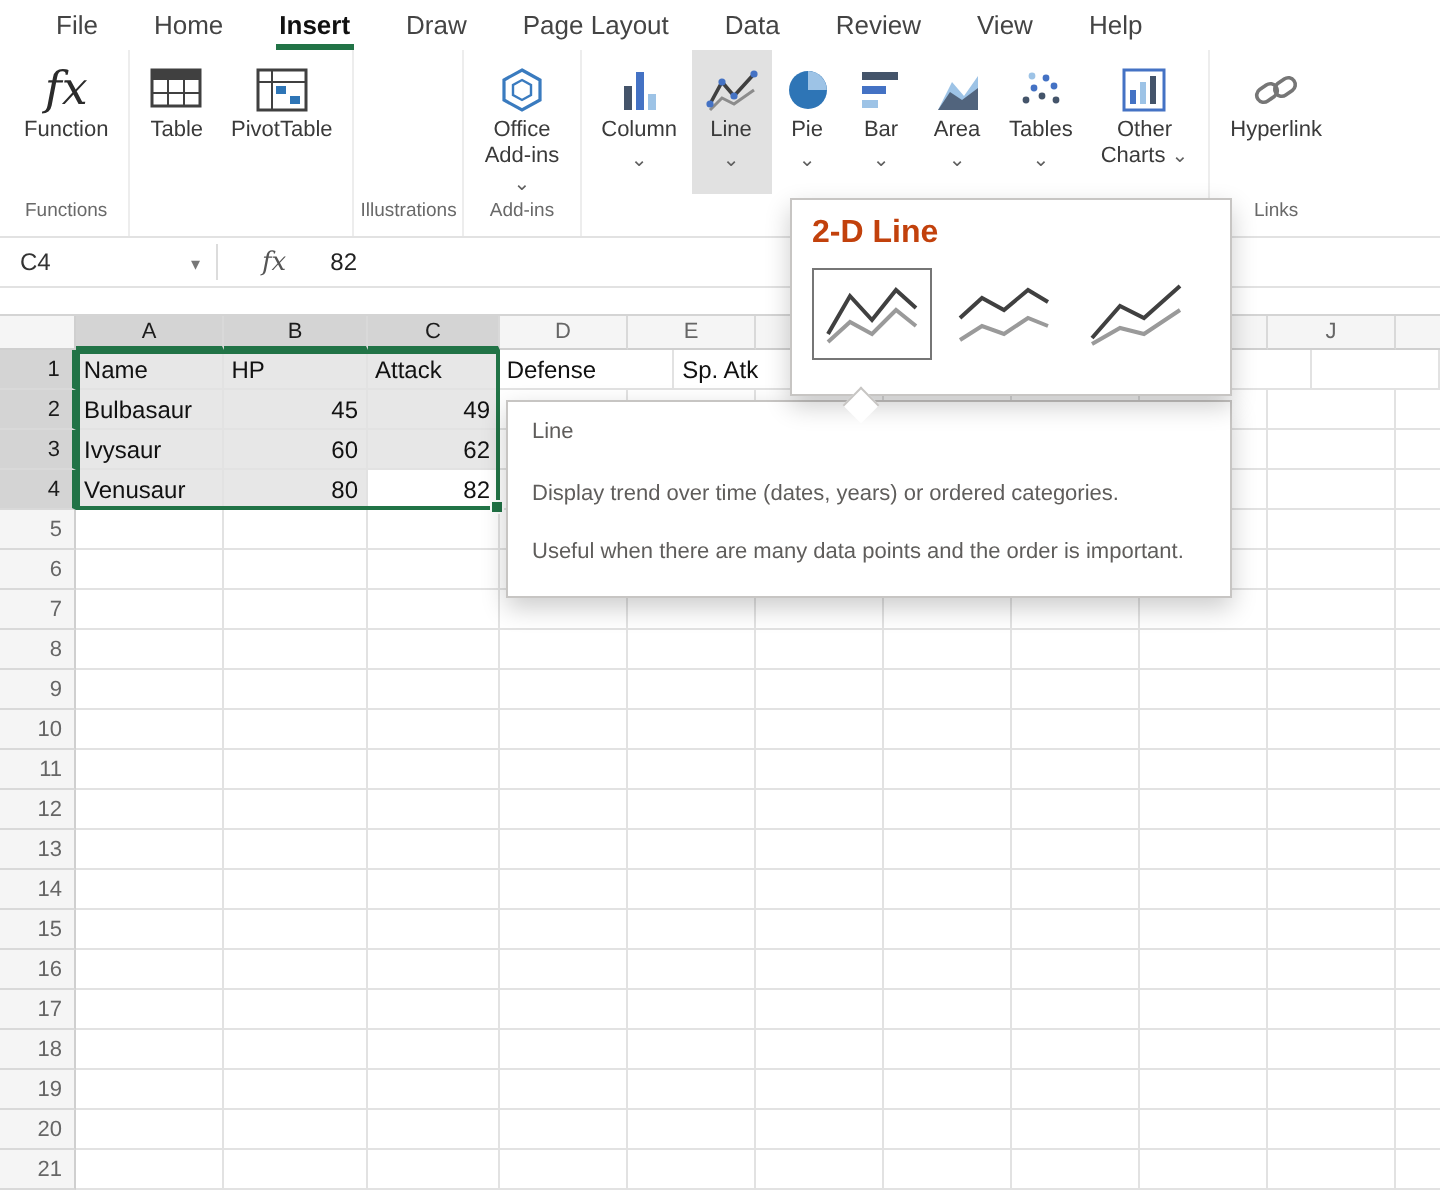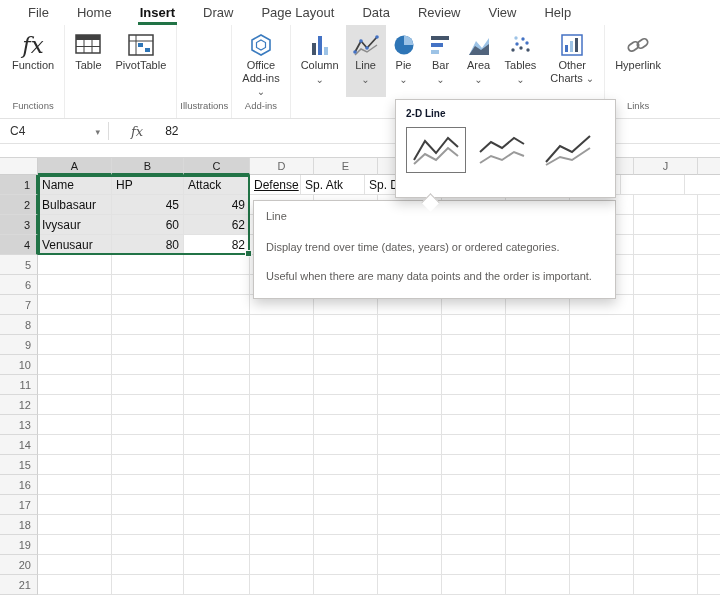--- a/index.html
+++ b/index.html
@@ -52,21 +52,21 @@
   .cell.num { justify-content: flex-end; }
   .cell.selfill { background: #e7e7e7; }
   .sliver { flex: 1; border-bottom: 1px solid #e2e2e2; }
   .grow.hdr .sliver { background: #f5f5f5; border-bottom: 1px solid #cfcfcf; }
   .sel-overlay { position: absolute; border: 2px solid #217346; pointer-events: none; }
   .fill-handle { position: absolute; right: -4px; bottom: -4px; width: 7px; height: 7px; background: #217346; border: 1px solid #fff; pointer-events: auto; cursor: crosshair; }
 
   
   .gallery-panel { position: absolute; left: 395px; top: 99px; width: 221px; height: 99px; background: #fff;
                    border: 1px solid #c7c5c3; box-shadow: 0 5px 12px rgba(0,0,0,.2); z-index: 20; padding: 8px 10px; }
-  .gp-title { font-size: 10px; font-weight: 700; color: #0f172a; }
+  .gp-title { font-size: 16px; font-weight: 700; color: #c2410c; }
   .gp-items { display: flex; gap: 6px; margin-top: 8px; }
   .gp-item { width: 60px; height: 46px; display: flex; align-items: center; justify-content: center; border: 1px solid transparent; background: #fff; cursor: pointer; }
   .gp-item.hover { border: 1px solid #767676; }
 
   
   .beak { position: absolute; left: 424px; top: 196px; width: 13px; height: 13px; background: #fff;
           border-left: 1px solid #c7c5c3; border-top: 1px solid #c7c5c3; transform: rotate(45deg); z-index: 21; }
   .tooltip { position: absolute; left: 253px; top: 200px; width: 363px; background: #fff; border: 1px solid #c7c5c3;
              box-shadow: 0 5px 12px rgba(0,0,0,.2); z-index: 19; padding: 9px 12px 13px; font-size: 11px; color: #5f5d5b; }
   .tt-title { margin-bottom: 18px; }
@@ -287,21 +287,21 @@
         <div class="colhead" style="width: 64px;">H</div>
         <div class="colhead" style="width: 64px;">I</div>
         <div class="colhead" style="width: 64px;">J</div>
         <div class="sliver"></div>
       </div>
       <div class="grow">
         <div class="rowhead sel">1</div>
         <div class="cell selfill" style="width: 74px; text-align: right;">Name</div>
         <div class="cell selfill" style="width: 72px;">HP</div>
         <div class="cell selfill" style="width: 66px;">Attack</div>
-        <div class="cell" style="width: 51px; text-decoration: underline;">Defense</div>
+        <div class="cell" style="width: 88px;">Defense</div>
         <div class="cell" style="width: 64px;">Sp. Atk</div>
         <div class="cell" style="width: 64px;">Sp. Def</div>
         <div class="cell" style="width: 64px;"></div>
         <div class="cell" style="width: 64px;"></div>
         <div class="cell" style="width: 64px;"></div>
         <div class="cell" style="width: 64px;"></div>
         <div class="sliver"></div>
       </div>
       <div class="grow">
         <div class="rowhead sel">2</div>

